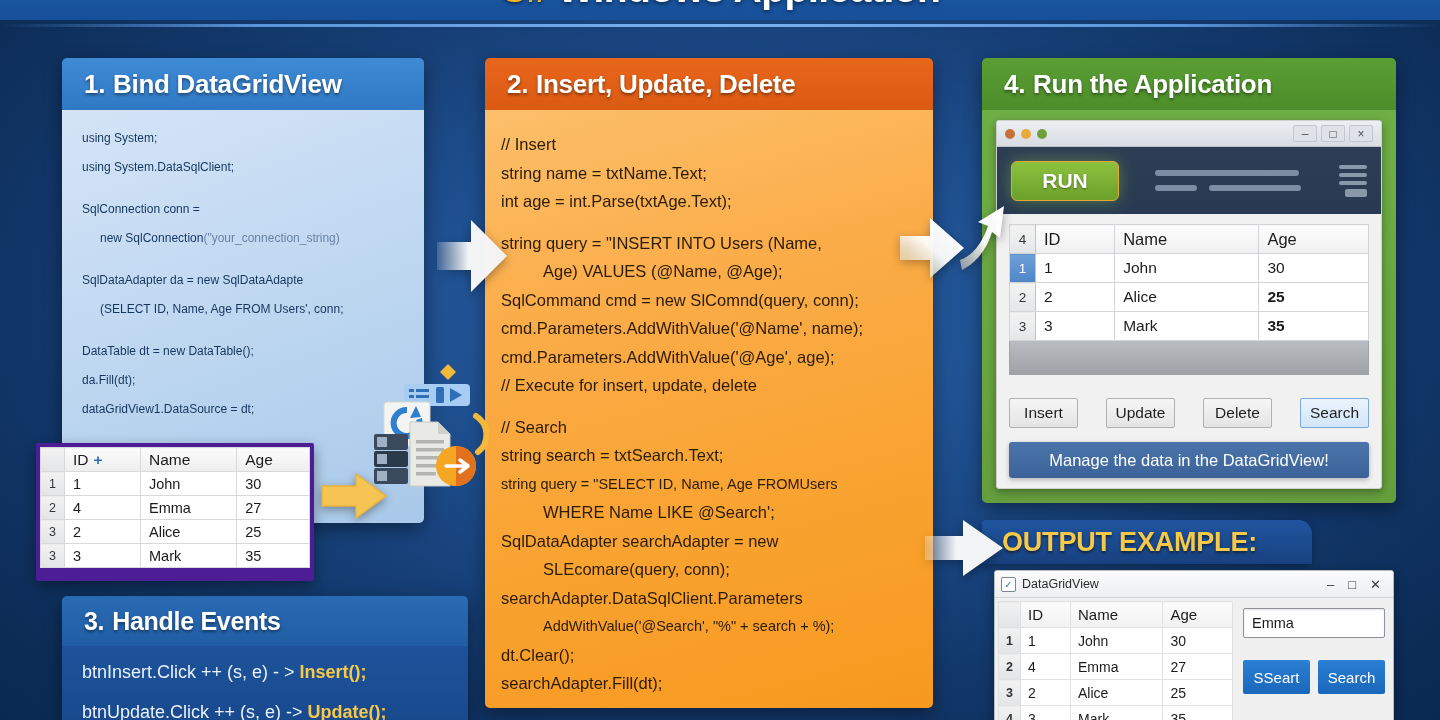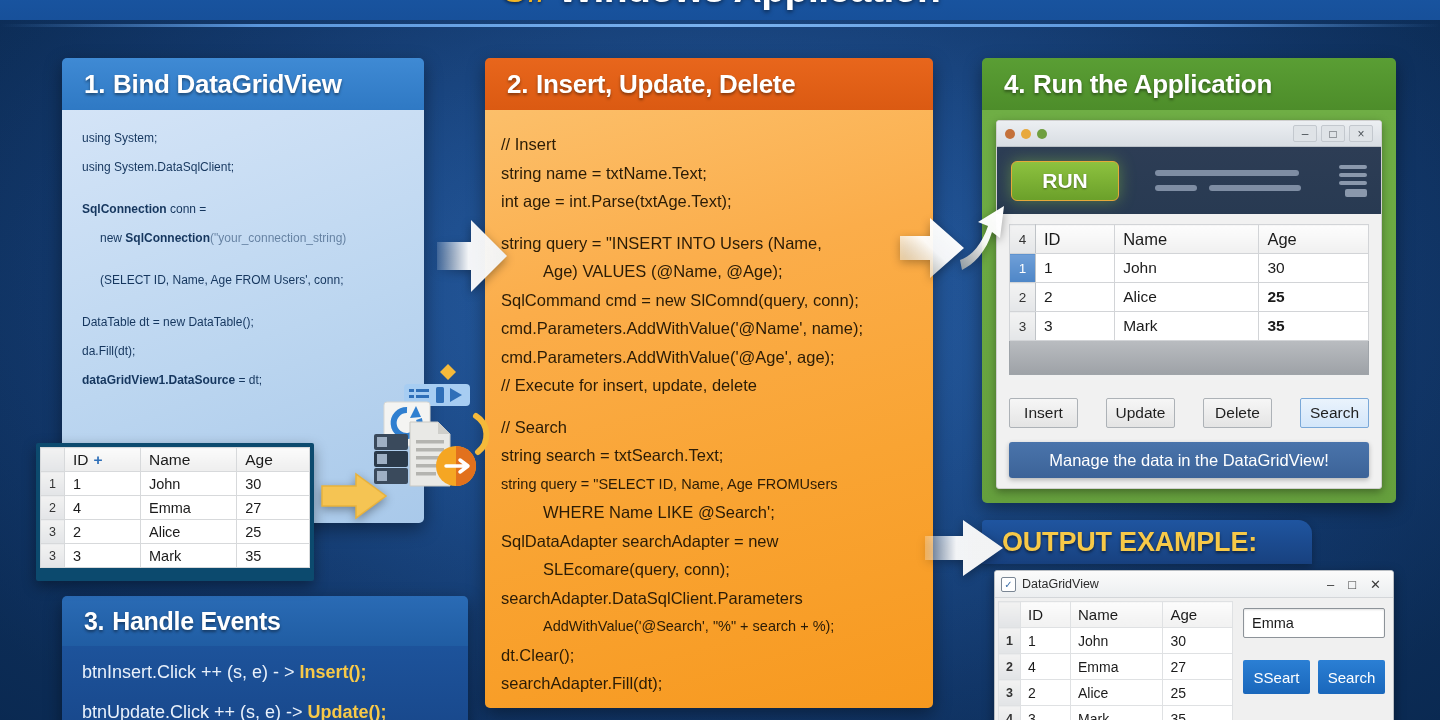--- a/index.html
+++ b/index.html
@@ -60,21 +60,21 @@
   
   #panel1 { left: 62px; top: 58px; width: 362px; height: 465px; }
   #panel1 .panel-head { background: linear-gradient(180deg, #3f8ad4, #2f79c4); }
   #panel1 .panel-body {
     height: 413px;
     background: linear-gradient(160deg, #d4e4f7 0%, #bcd6f0 55%, #a9c9ea 100%);
     color: #15365e; font-size: 12px; line-height: 29px;
   }
   .code-line { white-space: nowrap; }
   .code-line.indent { padding-left: 18px; }
-  .b { font-weight: bold; }
+  .b { font-weight: normal; }
   .spacer { height: 13px; }
   .faded { opacity: 0.55; }
 
   
   #panel2 { left: 485px; top: 58px; width: 448px; height: 650px; }
   #panel2 .panel-head { background: linear-gradient(180deg, #e8661c, #db5a12); }
   #panel2 .panel-body {
     height: 598px;
     background: linear-gradient(165deg, #fcbf6a 0%, #fbad4a 30%, #f9a433 62%, #f7991f 100%);
     color: #2b1c06; font-size: 16.5px; line-height: 28.5px;
@@ -223,21 +223,21 @@
   .out-btn {
     flex: 1; height: 34px; border-radius: 2px;
     background: linear-gradient(180deg,#2b7fd4,#1a67bb);
     display: flex; align-items: center; justify-content: center;
     color: #fff; font-size: 15px;
   }
 
   
   #left-table {
     position: absolute; left: 36px; top: 443px; width: 278px; height: 138px; z-index: 5;
-    background: #0c4a6e; padding: 4px 4px 10px 4px; border-radius: 2px;
+    background: #4c1d95; padding: 4px 4px 10px 4px; border-radius: 2px;
     box-shadow: 0 5px 14px rgba(0,0,0,0.38);
   }
   table.dgv3 { border-collapse: collapse; width: 100%; background: #fff;
     border: 1px solid #9fa4a9; font-size: 14.5px; color: #1b1b1b; }
   table.dgv3 th, table.dgv3 td {
     border: 1px solid #d7d9db; padding: 1px 8px; text-align: left; font-weight: normal; height: 24px;
   }
   table.dgv3 th { background: linear-gradient(180deg,#fbfbfb,#eeeeee); font-size: 15.5px; }
   table.dgv3 .rowhdr {
     background: linear-gradient(180deg,#f2f2f2,#e3e5e7); width: 22px; text-align: center; font-size: 12.5px; color: #333;
@@ -267,20 +267,21 @@
     <span class="num">1.</span>
     <span>Bind DataGridView</span>
   </div>
   <div class="panel-body">
     <div class="code-line">using System;</div>
     <div class="code-line">using System.DataSqlClient;</div>
     <div class="spacer"></div>
     <div class="code-line"><span class="b">SqlConnection</span><span> conn =</span></div>
     <div class="code-line indent"><span>new </span><span class="b">SqlConnection</span><span class="faded">("your_connection_string)</span></div>
     <div class="spacer"></div>
+    <div class="code-line"><span class="b">SqlDataAdapter</span><span> da = new SqlDataAdapte</span></div>
     <div class="code-line indent">(SELECT ID, Name, Age FROM Users', conn;</div>
     <div class="spacer"></div>
     <div class="code-line">DataTable dt = new DataTable();</div>
     <div class="code-line">da.Fill(dt);</div>
     <div class="code-line"><span class="b">dataGridView1.DataSource</span><span> = dt;</span></div>
   </div>
 </div>
 
 <div id="left-table">
   <table class="dgv3">

